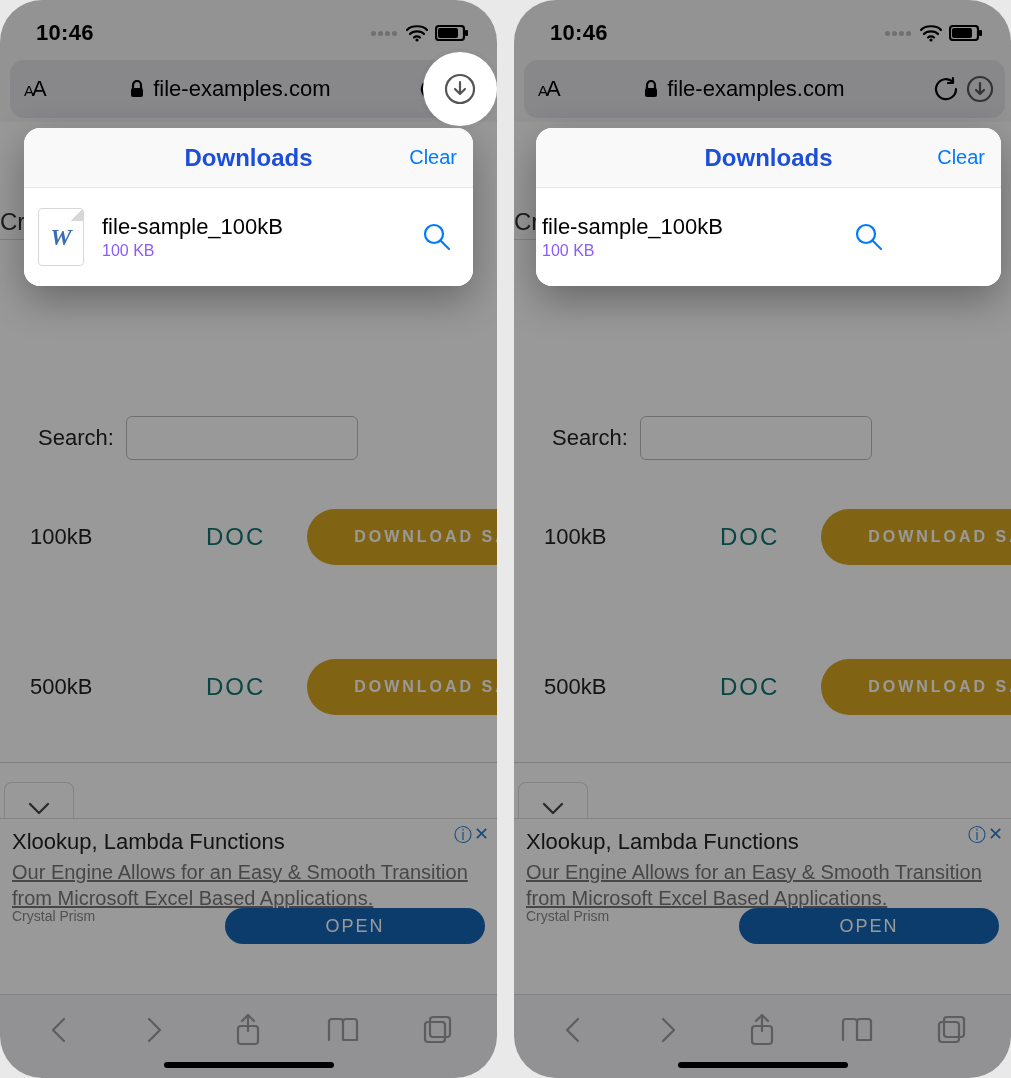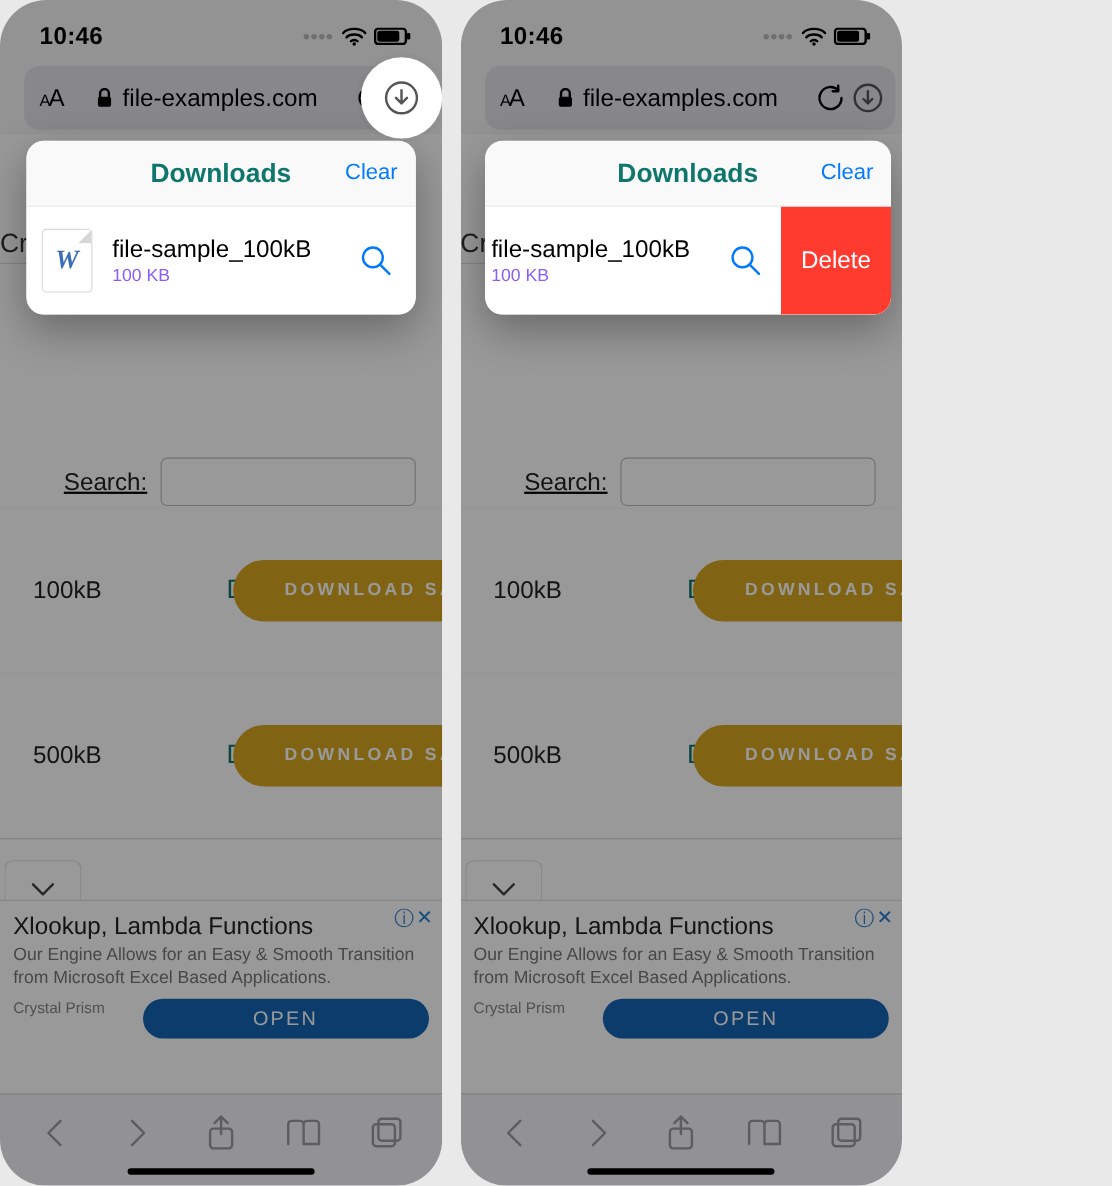--- a/index.html
+++ b/index.html
@@ -1,68 +1,68 @@
 <!DOCTYPE html>
 <html><head>
 <meta charset="utf-8">
 <style>
   * { box-sizing: border-box; margin: 0; padding: 0; }
   html, body { width: 1011px; height: 1078px; background: #e9e9e9; font-family: -apple-system, "Helvetica Neue", Arial, sans-serif; }
-  .pair { display: flex; gap: 17px; width: 820px; height: 1078px; }
+  .pair { display: flex; gap: 17px; width: 1011px; height: 1078px; }
   .phone { position: relative; width: 497px; height: 1078px; background: #f5f5f5; border-radius: 42px; overflow: hidden; }
   .dim { position: absolute; inset: 0; background: rgba(0,0,0,0.40); z-index: 50; pointer-events: none; }
   
   .status { position: absolute; top: 0; left: 0; right: 0; height: 54px; display: flex; align-items: center; justify-content: space-between; padding: 12px 28px 0 36px; z-index: 10; }
   .status .time { font-weight: 700; font-size: 22px; letter-spacing: 0.3px; }
   .status .right { display: flex; align-items: center; gap: 6px; }
   .sigdots { display: flex; gap: 2px; margin-right: 2px; }
   .sigdots span { width: 5px; height: 5px; border-radius: 50%; background: #bbb; }
   .wifi svg, .battery svg { display: block; }
   
-  .urlbar { position: absolute; top: 60px; left: 22px; right: 6px; height: 58px; border-radius: 14px; background: #e3e2e7; display: flex; align-items: center; padding: 0 8px 0 14px; z-index: 10; }
+  .urlbar { position: absolute; top: 60px; left: 10px; right: 6px; height: 58px; border-radius: 14px; background: #e3e2e7; display: flex; align-items: center; padding: 0 8px 0 14px; z-index: 10; }
   .urlbar .aA { font-size: 22px; font-weight: 500; color: #000; letter-spacing: -2px; }
   .urlbar .aA .sm { font-size: 15px; }
   .urlbar .domain { flex: 1; text-align: center; font-size: 22px; color: #000; display: flex; align-items: center; justify-content: center; gap: 8px; }
   .urlbar .lock svg { display: block; }
   .urlbar .reload { width: 34px; height: 34px; display: flex; align-items: center; justify-content: center; color: #000; }
   .urlbar .dlbtn { width: 34px; height: 34px; display: flex; align-items: center; justify-content: center; color: #3d3d3d; }
   .dl-spot { position: absolute; top: 52px; right: 0px; width: 74px; height: 74px; border-radius: 50%; background: #fff; z-index: 90; display: flex; align-items: center; justify-content: center; box-shadow: 0 0 0 4px rgba(0,0,0,0.02); }
   .dl-spot svg { display: block; }
   
   .page { position: absolute; top: 122px; left: 0; right: 0; bottom: 80px; background: #fff; z-index: 5; overflow: hidden; }
   .crytab { position: absolute; top: 78px; left: 0; width: 44px; height: 40px; font-size: 24px; color: #333; display:flex; align-items:center; border-bottom: 1px solid #ddd; padding-top:4px;}
-  .search-row { position: absolute; top: 286px; left: 0; right: 0; height: 60px; display: flex; align-items: center; justify-content: flex-start; padding-left: 58px; text-decoration: underline; }
+  .search-row { position: absolute; top: 286px; left: 0; right: 0; height: 60px; display: flex; align-items: center; justify-content: flex-start; padding-left: 38px; }
   .search-row label { font-size: 22px; color: #222; margin-right: 12px; }
   .search-row .box { width: 232px; height: 44px; border: 1px solid #bbb; border-radius: 6px; background: #fff; }
   .divider { position: absolute; left: 0; right: 0; height: 1px; background: #d6d6d6; }
   .filerow { position: absolute; left: 0; right: 0; height: 150px; display: flex; align-items: center; padding-left: 30px; background:#fff; }
   .filerow .c1 { width: 176px; font-size: 22px; color: #222; font-weight: 500; }
   .filerow .c2 { width: 110px; font-size: 24px; color: #0f766e; font-weight: 500; letter-spacing: 2px; }
   .filerow .pill { position: absolute; right: -60px; width: 250px; height: 56px; border-radius: 28px; background: #d6a621; color: #fff; display: flex; align-items: center; justify-content: center; font-size: 16px; font-weight: 700; letter-spacing: 3px; }
   
   .chevtab { position: absolute; top: 660px; left: 4px; width: 70px; height: 50px; background: #fff; border: 1px solid #ddd; border-bottom: none; border-radius: 8px 8px 0 0; display: flex; align-items: center; justify-content: center; }
   
   .ad { position: absolute; left: 0; right: 0; top: 696px; height: 134px; background: #fff; border-top: 1px solid #ddd; padding: 10px 12px 8px 12px; }
   .ad .adicons { position: absolute; top: 4px; right: 8px; display: flex; gap: 2px; color: #2c7fd1; font-size: 18px; }
   .ad .title { font-size: 22px; color: #222; margin-bottom: 4px; }
-  .ad .desc { font-size: 16px; color: #777; line-height: 1.3; }
+  .ad .desc { font-size: 20px; color: #777; line-height: 1.3; text-decoration: underline; }
   .ad .bottom { position: absolute; bottom: 8px; left: 12px; right: 12px; display: flex; align-items: center; justify-content: space-between; }
   .ad .brand { font-size: 14px; color: #888; }
   .ad .open { width: 260px; height: 36px; border-radius: 18px; background: #1565b5; color: #fff; display: flex; align-items: center; justify-content: center; font-size: 18px; letter-spacing: 2px; margin-top: 20px; }
   
   .toolbar { position: absolute; bottom: 0; left: 0; right: 0; height: 84px; background: #f3f2f6; border-top: 1px solid #d8d8db; display: flex; align-items: center; justify-content: space-around; padding: 0 12px 14px 12px; z-index: 10; }
   .toolbar .titem { width: 44px; height: 44px; display: flex; align-items: center; justify-content: center; color: #9b9ba0; }
   .toolbar .titem svg { display:block; }
   .home-ind { position: absolute; bottom: 10px; left: 50%; transform: translateX(-50%); width: 170px; height: 6px; border-radius: 4px; background: #000; z-index: 95; }
   
   .popover { position: absolute; z-index: 80; background: #fff; border-radius: 16px; box-shadow: 0 14px 40px rgba(0,0,0,0.32); overflow: hidden; }
   .pop-a { top: 128px; left: 24px; right: 24px; }
   .pop-b { top: 128px; left: 22px; right: 10px; }
   .pop-head { height: 60px; display: flex; align-items: center; position: relative; border-bottom: 1px solid #e6e6e8; background:#f9f9f9;}
-  .pop-head .ptitle { position: absolute; left: 0; right: 0; text-align: center; font-size: 24px; font-weight: 700; color: #0f766e; }
+  .pop-head .ptitle { position: absolute; left: 0; right: 0; text-align: center; font-size: 24px; font-weight: 700; color: #1d4ed8; }
   .pop-head .clear { position: absolute; right: 16px; font-size: 20px; color: #007aff; font-weight: 400; }
   .pop-row { height: 98px; display: flex; align-items: center; padding: 0 14px; background:#fff; position: relative; }
   .pop-row .doc { width: 46px; height: 58px; border: 1px solid #d7d7d9; border-radius: 4px; margin-right: 18px; display: flex; align-items: center; justify-content: center; position: relative; }
   .pop-row .doc::after { content:""; position:absolute; top:0; right:0; width:12px; height:12px; background:linear-gradient(135deg,#fff 0 50%,#d7d7d9 50% 100%); }
   .pop-row .doc .w { font-family: "Times New Roman", serif; font-size: 24px; font-style: italic; font-weight: 700; color: #3b6db5; }
   .pop-row .meta { flex: 1; min-width: 0; }
   .pop-row .fname { font-size: 22px; color: #000; white-space: nowrap; overflow: hidden; text-overflow: ellipsis; }
   .pop-row .fsize { font-size: 16px; color: #8b5cf6; margin-top: 2px; }
   .pop-row .mag { width: 44px; height: 44px; display: flex; align-items: center; justify-content: center; color: #007aff; }
   .delete { position: absolute; top:0; bottom:0; right: 0; width: 100px; background: #ff3b30; color: #fff; display: flex; align-items: center; justify-content: center; font-size: 22px; font-weight: 500; }
@@ -337,23 +337,20 @@
           <div class="fname">file-sample_100kB</div>
           <div class="fsize">100 KB</div>
         </div>
         <div class="mag">
           <svg width="32" height="32" viewBox="0 0 32 32">
                 <circle cx="13" cy="13" r="9"></circle>
                 <path d="M20 20 L28 28"></path>
               </svg>
         </div>
       </div>
-      <div class="delete">
-            <span>Delete</span>
-          </div>
     </div>
   </div>
 
   <div class="toolbar">
     <div class="titem">
           <svg width="24" height="30" viewBox="0 0 24 30">
             <path d="M17 4 L6 15 L17 26"></path>
           </svg>
         </div>
     <div class="titem">

